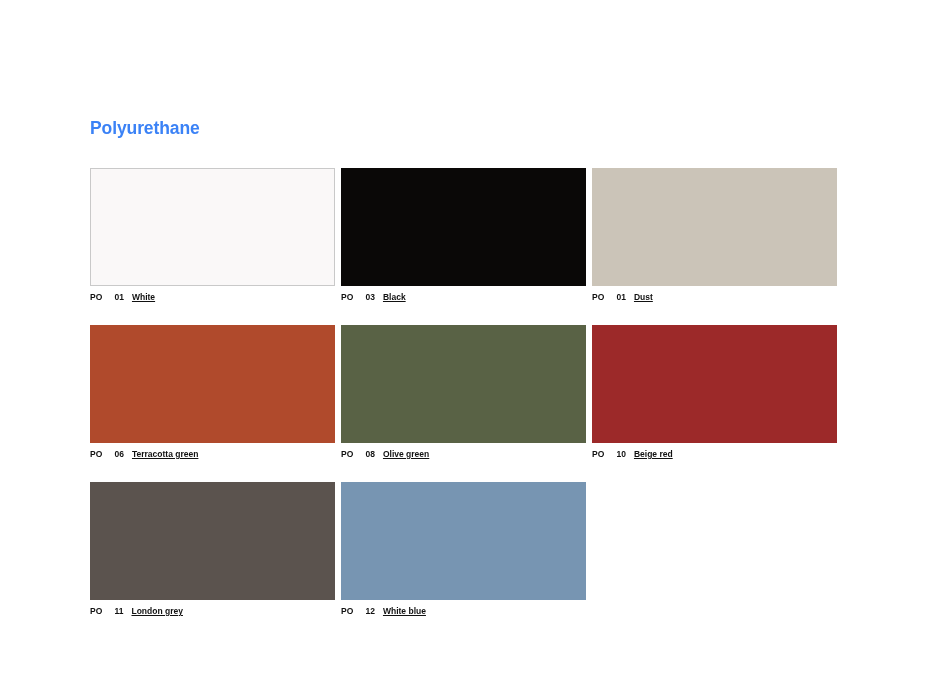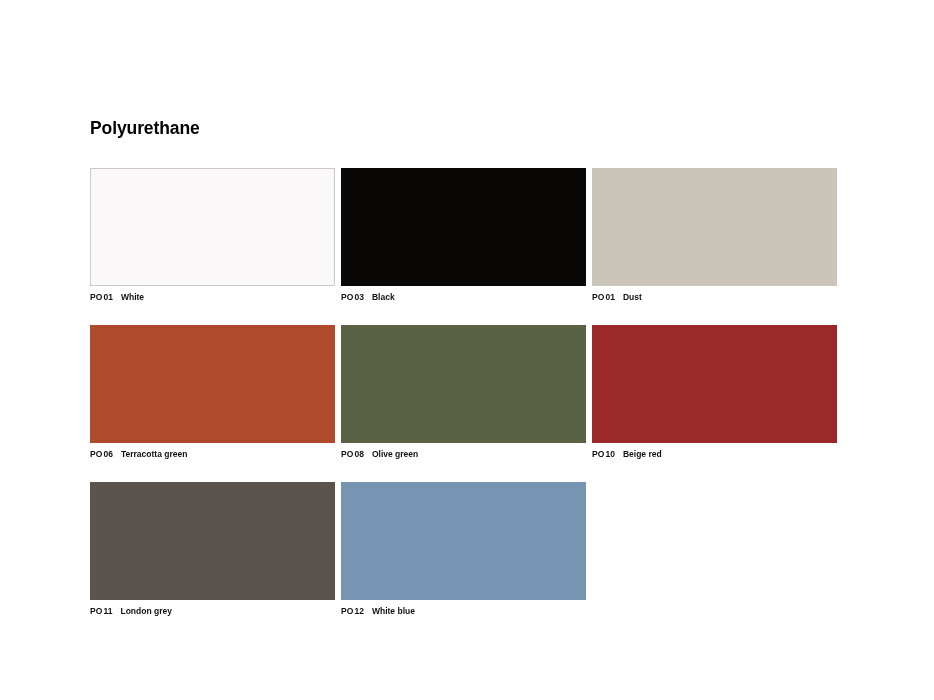--- a/index.html
+++ b/index.html
@@ -26,21 +26,21 @@
     position: absolute;
     left: 90px;
     top: 118px;
     width: 750px;
   }
 
   .page-title {
     font-size: 17.5px;
     font-weight: bold;
     letter-spacing: -0.1px;
-    color: #000000;
+    color: #3b82f6;
     margin: 0 0 30px 0;
     line-height: 20px;
   }
 
   .swatch-grid {
     display: grid;
     grid-template-columns: repeat(3, 245px);
     column-gap: 6px;
     row-gap: 22px;
   }
@@ -68,24 +68,25 @@
     white-space: nowrap;
     display: flex;
     align-items: baseline;
   }
 
   .swatch-code {
     display: inline-flex;
     align-items: baseline;
   }
   .swatch-code .code-prefix { letter-spacing: 0.1px; }
-  .swatch-code .code-number { margin-left: 1px; }
+  .swatch-code .code-number { margin-left: 12px; }
 
   .swatch-name {
     margin-left: 8px;
+    text-decoration: underline;
   }
 
   .empty-cell {
     width: 245px;
   }
 </style>
 </head>
 <body>
 
 <div class="page">

